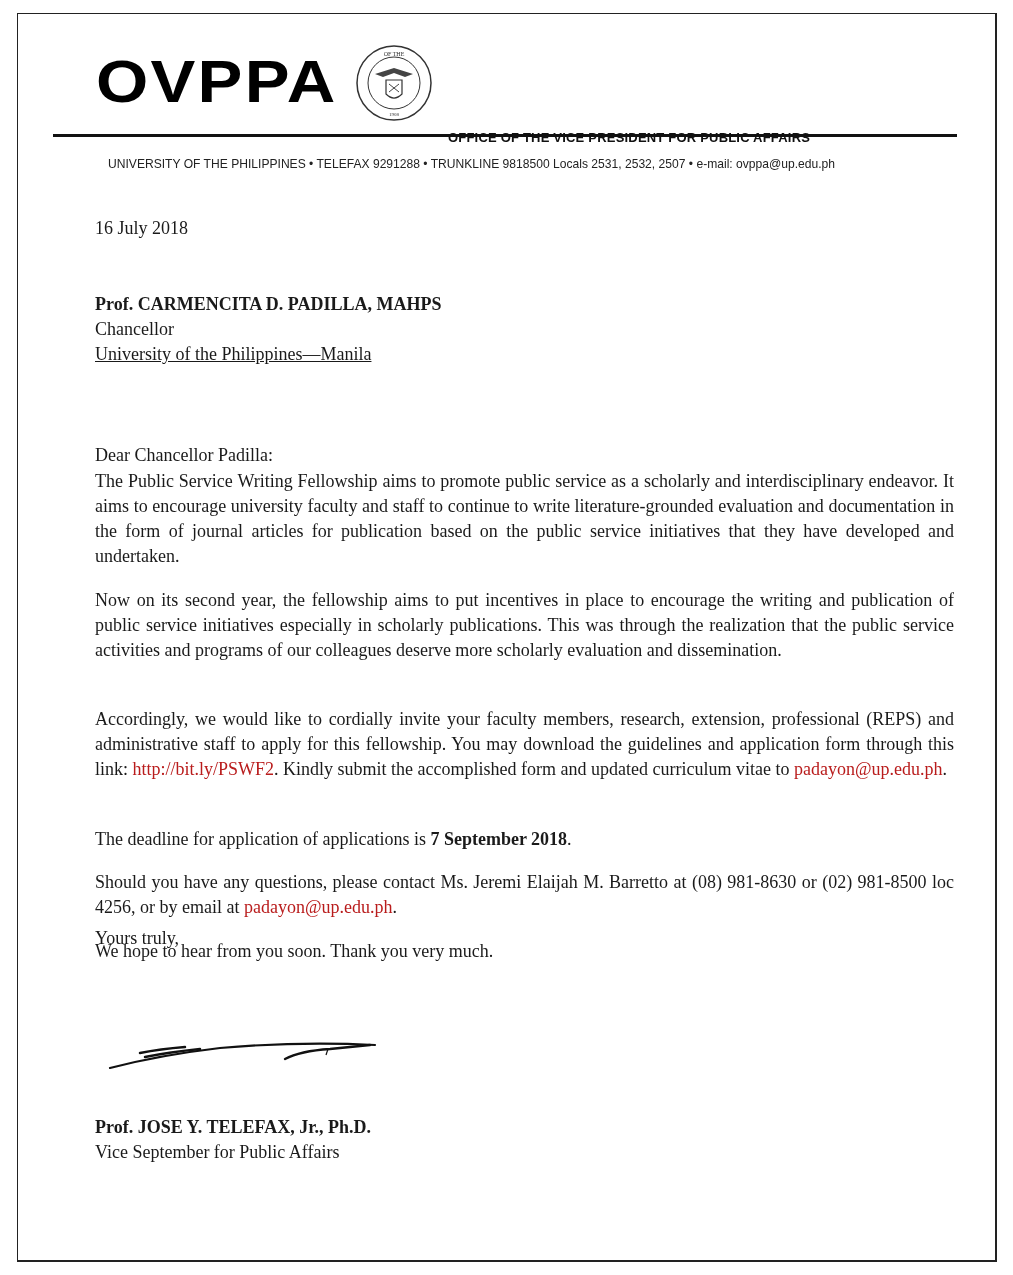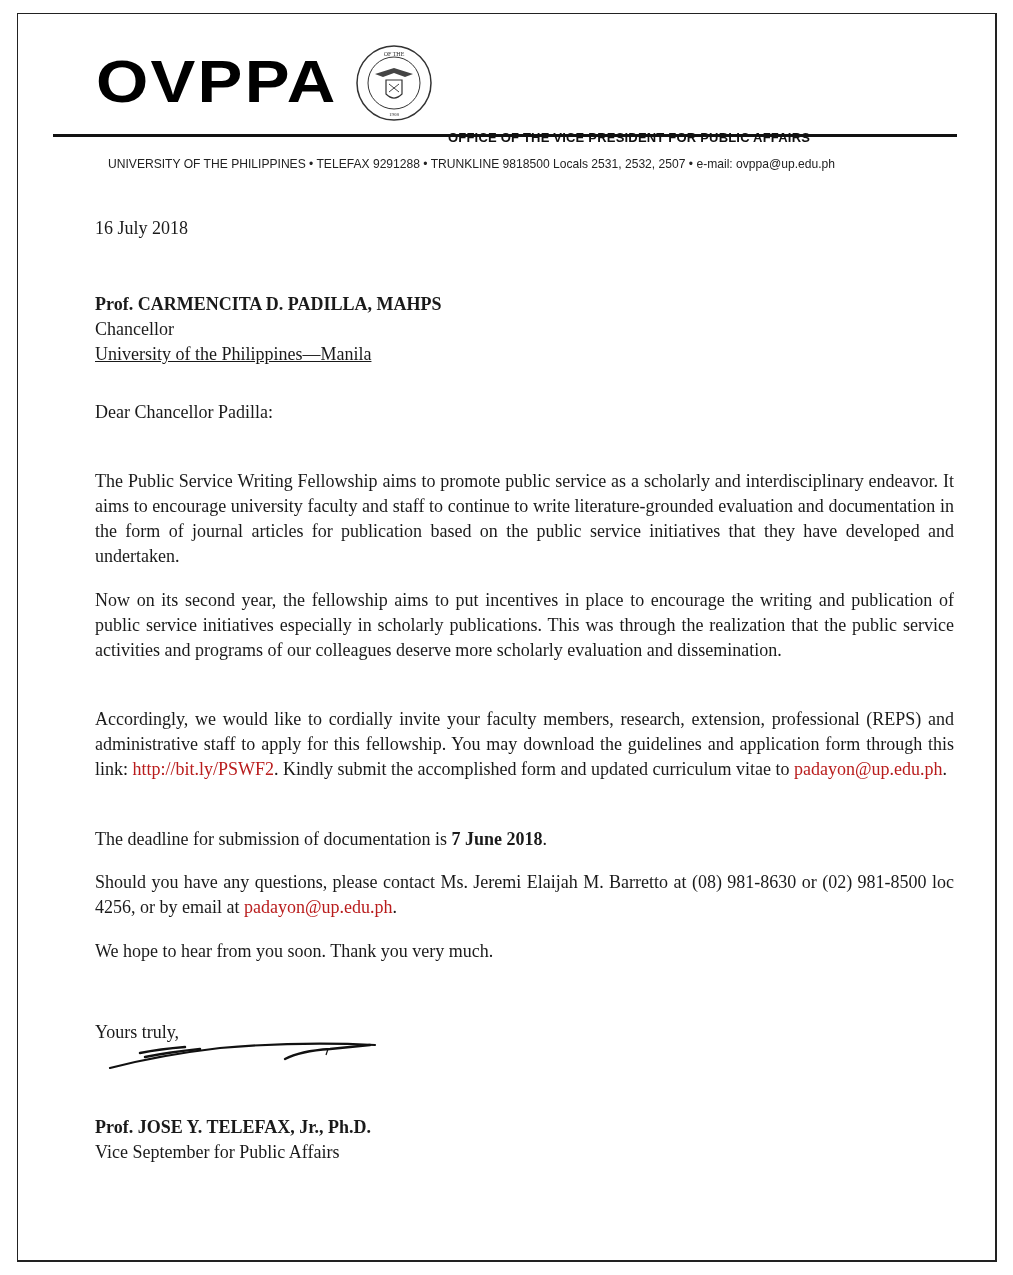--- a/index.html
+++ b/index.html
@@ -57,35 +57,35 @@
 <div class="office-title">OFFICE OF THE VICE PRESIDENT FOR PUBLIC AFFAIRS</div>
 <div class="rule"></div>
 <div class="contact">UNIVERSITY OF THE PHILIPPINES • TELEFAX 9291288 • TRUNKLINE 9818500 Locals 2531, 2532, 2507 • e-mail:  ovppa@up.edu.ph</div>
 
 <div class="body-text" style="top:216px;">16 July 2018</div>
 
 <div class="body-text bold" style="top:292px;">Prof. CARMENCITA D. PADILLA, MAHPS</div>
 <div class="body-text" style="top:317px;">Chancellor</div>
 <div class="body-text" style="top:342px;text-decoration:underline;">University of the Philippines—Manila</div>
 
-<div class="body-text" style="top:400px;">Dear Chancellor Padilla:</div>
+<div class="body-text" style="top:443px;">Dear Chancellor Padilla:</div>
 
 <div class="body-text justify" style="top:469px;">The Public Service Writing Fellowship aims to promote public service as a scholarly and interdisciplinary endeavor. It aims to encourage university faculty and staff to continue to write literature-grounded evaluation and documentation in the form of journal articles for publication based on the public service initiatives that they have developed and undertaken.</div>
 
 <div class="body-text justify" style="top:588px;">Now on its second year, the fellowship aims to put incentives in place to encourage the writing and publication of public service initiatives especially in scholarly publications. This was through the realization that the public service activities and programs of our colleagues deserve more scholarly evaluation and dissemination.</div>
 
 <div class="body-text justify" style="top:707px;"><span>Accordingly, we would like to cordially invite your faculty members, research, extension, professional (REPS) and administrative staff to apply for this fellowship. You may download the guidelines and application form through this link: </span><a class="link">http://bit.ly/PSWF2</a><span>. Kindly submit the accomplished form and updated curriculum vitae to </span><a class="link">padayon@up.edu.ph</a><span>.</span></div>
 
-<div class="body-text" style="top:827px;"><span>The deadline for submission of documentation is </span><span class="bold">7 June 2018</span><span>.</span></div>
+<div class="body-text" style="top:827px;"><span>The deadline for application of applications is </span><span class="bold">7 September 2018</span><span>.</span></div>
 
 <div class="body-text justify" style="top:870px;"><span>Should you have any questions, please contact Ms. Jeremi Elaijah M. Barretto at (08) 981-8630 or (02) 981-8500 loc 4256, or by email at </span><a class="link">padayon@up.edu.ph</a><span>.</span></div>
 
 <div class="body-text" style="top:939px;">We hope to hear from you soon. Thank you very much.</div>
 
-<div class="body-text" style="top:1020px;">Yours truly,</div>
+<div class="body-text" style="top:926px;">Yours truly,</div>
 
 <svg class="sig" viewBox="0 0 290 50">
   <path d="M10 33 Q60 20 120 13 Q200 6 275 10" fill="none" stroke="#111" stroke-width="2.2" stroke-linecap="round"></path>
   <path d="M40 18 Q60 14 85 12 M45 22 Q70 17 100 14" fill="none" stroke="#111" stroke-width="2.5" stroke-linecap="round"></path>
   <path d="M185 24 Q200 16 230 14 L270 10" fill="none" stroke="#111" stroke-width="2.4" stroke-linecap="round"></path>
   <path d="M228 14 L226 20" fill="none" stroke="#111" stroke-width="1.2"></path>
 </svg>
 
 <div class="body-text bold" style="top:1115px;">Prof. JOSE Y. TELEFAX, Jr., Ph.D.</div>
 <div class="body-text" style="top:1140px;">Vice September for Public Affairs</div>

